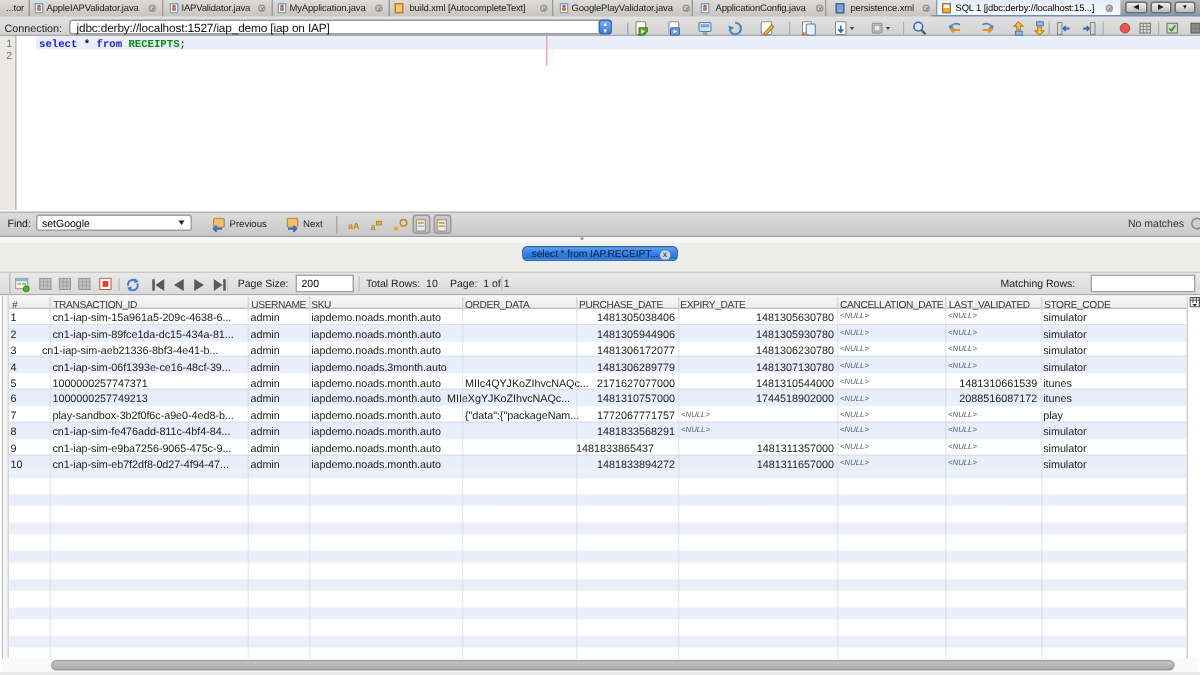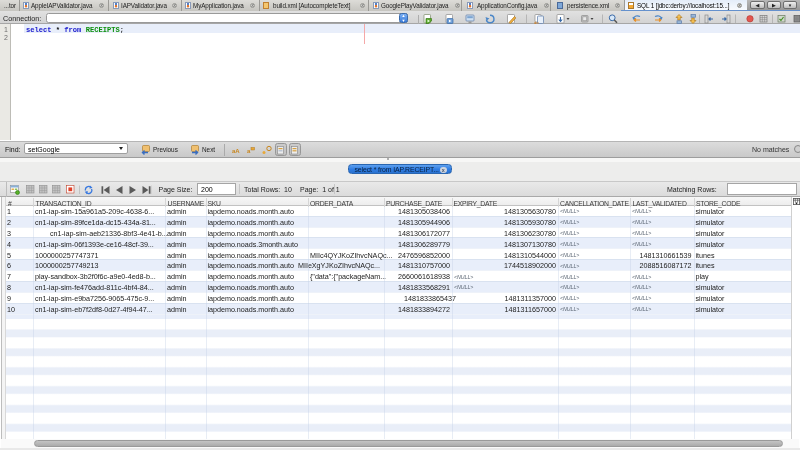--- a/index.html
+++ b/index.html
@@ -67,20 +67,21 @@
 <div class="a" style="left:747px;top:0;width:53px;height:10px;background:linear-gradient(#b8b8b8,#989898)">
 <span class="a" style="left:3px;top:1.4px;width:15px;height:7.2px;background:linear-gradient(#efefef,#bdbdbd);border:0.6px solid #6f6f6f;border-radius:2px;font-size:5px;color:#222;text-align:center;line-height:7px">◀</span>
 <span class="a" style="left:20px;top:1.4px;width:14px;height:7.2px;background:linear-gradient(#efefef,#bdbdbd);border:0.6px solid #6f6f6f;border-radius:2px;font-size:5px;color:#222;text-align:center;line-height:7px">▶</span>
 <span class="a" style="left:36px;top:1.4px;width:14px;height:7.2px;background:linear-gradient(#efefef,#bdbdbd);border:0.6px solid #6f6f6f;border-radius:2px;font-size:5px;color:#222;text-align:center;line-height:7px">▾</span>
 </div>
 
 <div class="a" id="connbar" style="left:0;top:11px;width:800px;height:13.3px;background:linear-gradient(#e1e1e1,#d3d3d3);border-bottom:1px solid #a6a6a6">
 <span class="a" style="left:3px;top:3px;font-size:7.2px;color:#1d1d1d">Connection:</span>
 <span class="a" style="left:418px;top:3.5px;width:1px;height:9px;background:#adadad"></span>
 <span class="a" style="left:46px;top:2px;width:362px;height:9.5px;background:#fff;border:0.7px solid #9a9a9a;border-radius:2.5px"></span>
+<span class="a" style="left:51px;top:2.6px;font-size:7.9px;color:#111;letter-spacing:-0.1px">jdbc:derby://localhost:1527/iap_demo [iap on IAP]</span>
 <span class="a" style="left:399px;top:2px;width:9px;height:9.5px;background:linear-gradient(#7cb0f4,#3a7bd8);border:0.7px solid #3a6cb0;border-radius:2.5px;color:#fff;font-size:4px;text-align:center;line-height:4.6px">▲<br>▼</span>
 <svg class="a" style="left:422px;top:3.2px" width="383" height="10" viewBox="0 0 383 10">
 <g stroke-width="0.7">
 
 <rect x="2" y="0.5" width="6.5" height="8.5" rx="0.8" fill="#fff" stroke="#7a8a66"></rect>
           <path d="M4 9.5 L4 4.5 L9.5 4.5 L9.5 7 L6.5 9.5 Z" fill="#57a829" stroke="#3c7a18"></path>
           <path d="M5.5 5.5 L8 7 L5.5 8.5 Z" fill="#eaffdd" stroke="none"></path>
 
 <g transform="translate(22,0)">
             <rect x="2" y="0.5" width="6.5" height="8.5" rx="0.8" fill="#fff" stroke="#8a8a8a"></rect>
@@ -350,21 +351,21 @@
           <span class="c" style="left:161px">admin</span>
           <span class="c" style="left:201.5px">iapdemo.noads.month.auto</span>
           <span class="num" style="left:334px;width:110px">1481305944906</span>
           <span class="num" style="left:440px;width:110px">1481305930780</span>
           <span class="nul" style="left:554px">&lt;NULL&gt;</span>
           <span class="nul" style="left:626px">&lt;NULL&gt;</span>
           <span class="c" style="left:689.5px">simulator</span>
         </div>
   <div class="row" style="top:30.26px;background:#ffffff;border-bottom:1px solid #d9e2f0">
           <span class="c" style="left:1px">3</span>
-          <span class="c" style="left:44px">cn1-iap-sim-aeb21336-8bf3-4e41-b...</span>
+          <span class="c" style="left:22px">cn1-iap-sim-aeb21336-8bf3-4e41-b...</span>
           <span class="c" style="left:161px">admin</span>
           <span class="c" style="left:201.5px">iapdemo.noads.month.auto</span>
           <span class="num" style="left:334px;width:110px">1481306172077</span>
           <span class="num" style="left:440px;width:110px">1481306230780</span>
           <span class="nul" style="left:554px">&lt;NULL&gt;</span>
           <span class="nul" style="left:626px">&lt;NULL&gt;</span>
           <span class="c" style="left:689.5px">simulator</span>
         </div>
   <div class="row" style="top:41.14px;background:#e8eefa;border-bottom:1px solid #eef2f9">
           <span class="c" style="left:1px">4</span>
@@ -376,21 +377,21 @@
           <span class="nul" style="left:554px">&lt;NULL&gt;</span>
           <span class="nul" style="left:626px">&lt;NULL&gt;</span>
           <span class="c" style="left:689.5px">simulator</span>
         </div>
   <div class="row" style="top:52.02px;background:#ffffff;border-bottom:1px solid #d9e2f0">
           <span class="c" style="left:1px">5</span>
           <span class="c" style="left:29px">1000000257747371</span>
           <span class="c" style="left:161px">admin</span>
           <span class="c" style="left:201.5px">iapdemo.noads.month.auto</span>
           <span class="c" style="left:304px">MIIc4QYJKoZIhvcNAQc...</span>
-          <span class="num" style="left:334px;width:110px">2476596852000</span>
+          <span class="num" style="left:334px;width:110px">2171627077000</span>
           <span class="num" style="left:440px;width:110px">1481310544000</span>
           <span class="nul" style="left:554px">&lt;NULL&gt;</span>
           <span class="num" style="left:575.5px;width:110px">1481310661539</span>
           <span class="c" style="left:689.5px">itunes</span>
         </div>
   <div class="row" style="top:62.90px;background:#e8eefa;border-bottom:1px solid #eef2f9">
           <span class="c" style="left:1px">6</span>
           <span class="c" style="left:29px">1000000257749213</span>
           <span class="c" style="left:161px">admin</span>
           <span class="c" style="left:201.5px">iapdemo.noads.month.auto</span>
@@ -400,21 +401,21 @@
           <span class="nul" style="left:554px">&lt;NULL&gt;</span>
           <span class="num" style="left:575.5px;width:110px">2088516087172</span>
           <span class="c" style="left:689.5px">itunes</span>
         </div>
   <div class="row" style="top:73.78px;background:#ffffff;border-bottom:1px solid #d9e2f0">
           <span class="c" style="left:1px">7</span>
           <span class="c" style="left:29px">play-sandbox-3b2f0f6c-a9e0-4ed8-b...</span>
           <span class="c" style="left:161px">admin</span>
           <span class="c" style="left:201.5px">iapdemo.noads.month.auto</span>
           <span class="c" style="left:304px">{"data":{"packageNam...</span>
-          <span class="num" style="left:334px;width:110px">2660061618938</span>
+          <span class="num" style="left:334px;width:110px">1772067771757</span>
           <span class="nul" style="left:448px">&lt;NULL&gt;</span>
           <span class="nul" style="left:554px">&lt;NULL&gt;</span>
           <span class="nul" style="left:626px">&lt;NULL&gt;</span>
           <span class="c" style="left:689.5px">play</span>
         </div>
   <div class="row" style="top:84.66px;background:#e8eefa;border-bottom:1px solid #eef2f9">
           <span class="c" style="left:1px">8</span>
           <span class="c" style="left:29px">cn1-iap-sim-fe476add-811c-4bf4-84...</span>
           <span class="c" style="left:161px">admin</span>
           <span class="c" style="left:201.5px">iapdemo.noads.month.auto</span>
@@ -422,21 +423,21 @@
           <span class="nul" style="left:448px">&lt;NULL&gt;</span>
           <span class="nul" style="left:554px">&lt;NULL&gt;</span>
           <span class="nul" style="left:626px">&lt;NULL&gt;</span>
           <span class="c" style="left:689.5px">simulator</span>
         </div>
   <div class="row" style="top:95.54px;background:#ffffff;border-bottom:1px solid #d9e2f0">
           <span class="c" style="left:1px">9</span>
           <span class="c" style="left:29px">cn1-iap-sim-e9ba7256-9065-475c-9...</span>
           <span class="c" style="left:161px">admin</span>
           <span class="c" style="left:201.5px">iapdemo.noads.month.auto</span>
-          <span class="num" style="left:340px;width:110px">1481833865437</span>
+          <span class="num" style="left:320px;width:110px">1481833865437</span>
           <span class="num" style="left:440px;width:110px">1481311357000</span>
           <span class="nul" style="left:554px">&lt;NULL&gt;</span>
           <span class="nul" style="left:626px">&lt;NULL&gt;</span>
           <span class="c" style="left:689.5px">simulator</span>
         </div>
   <div class="row" style="top:106.42px;background:#e8eefa;border-bottom:1px solid #eef2f9">
           <span class="c" style="left:1px">10</span>
           <span class="c" style="left:29px">cn1-iap-sim-eb7f2df8-0d27-4f94-47...</span>
           <span class="c" style="left:161px">admin</span>
           <span class="c" style="left:201.5px">iapdemo.noads.month.auto</span>

